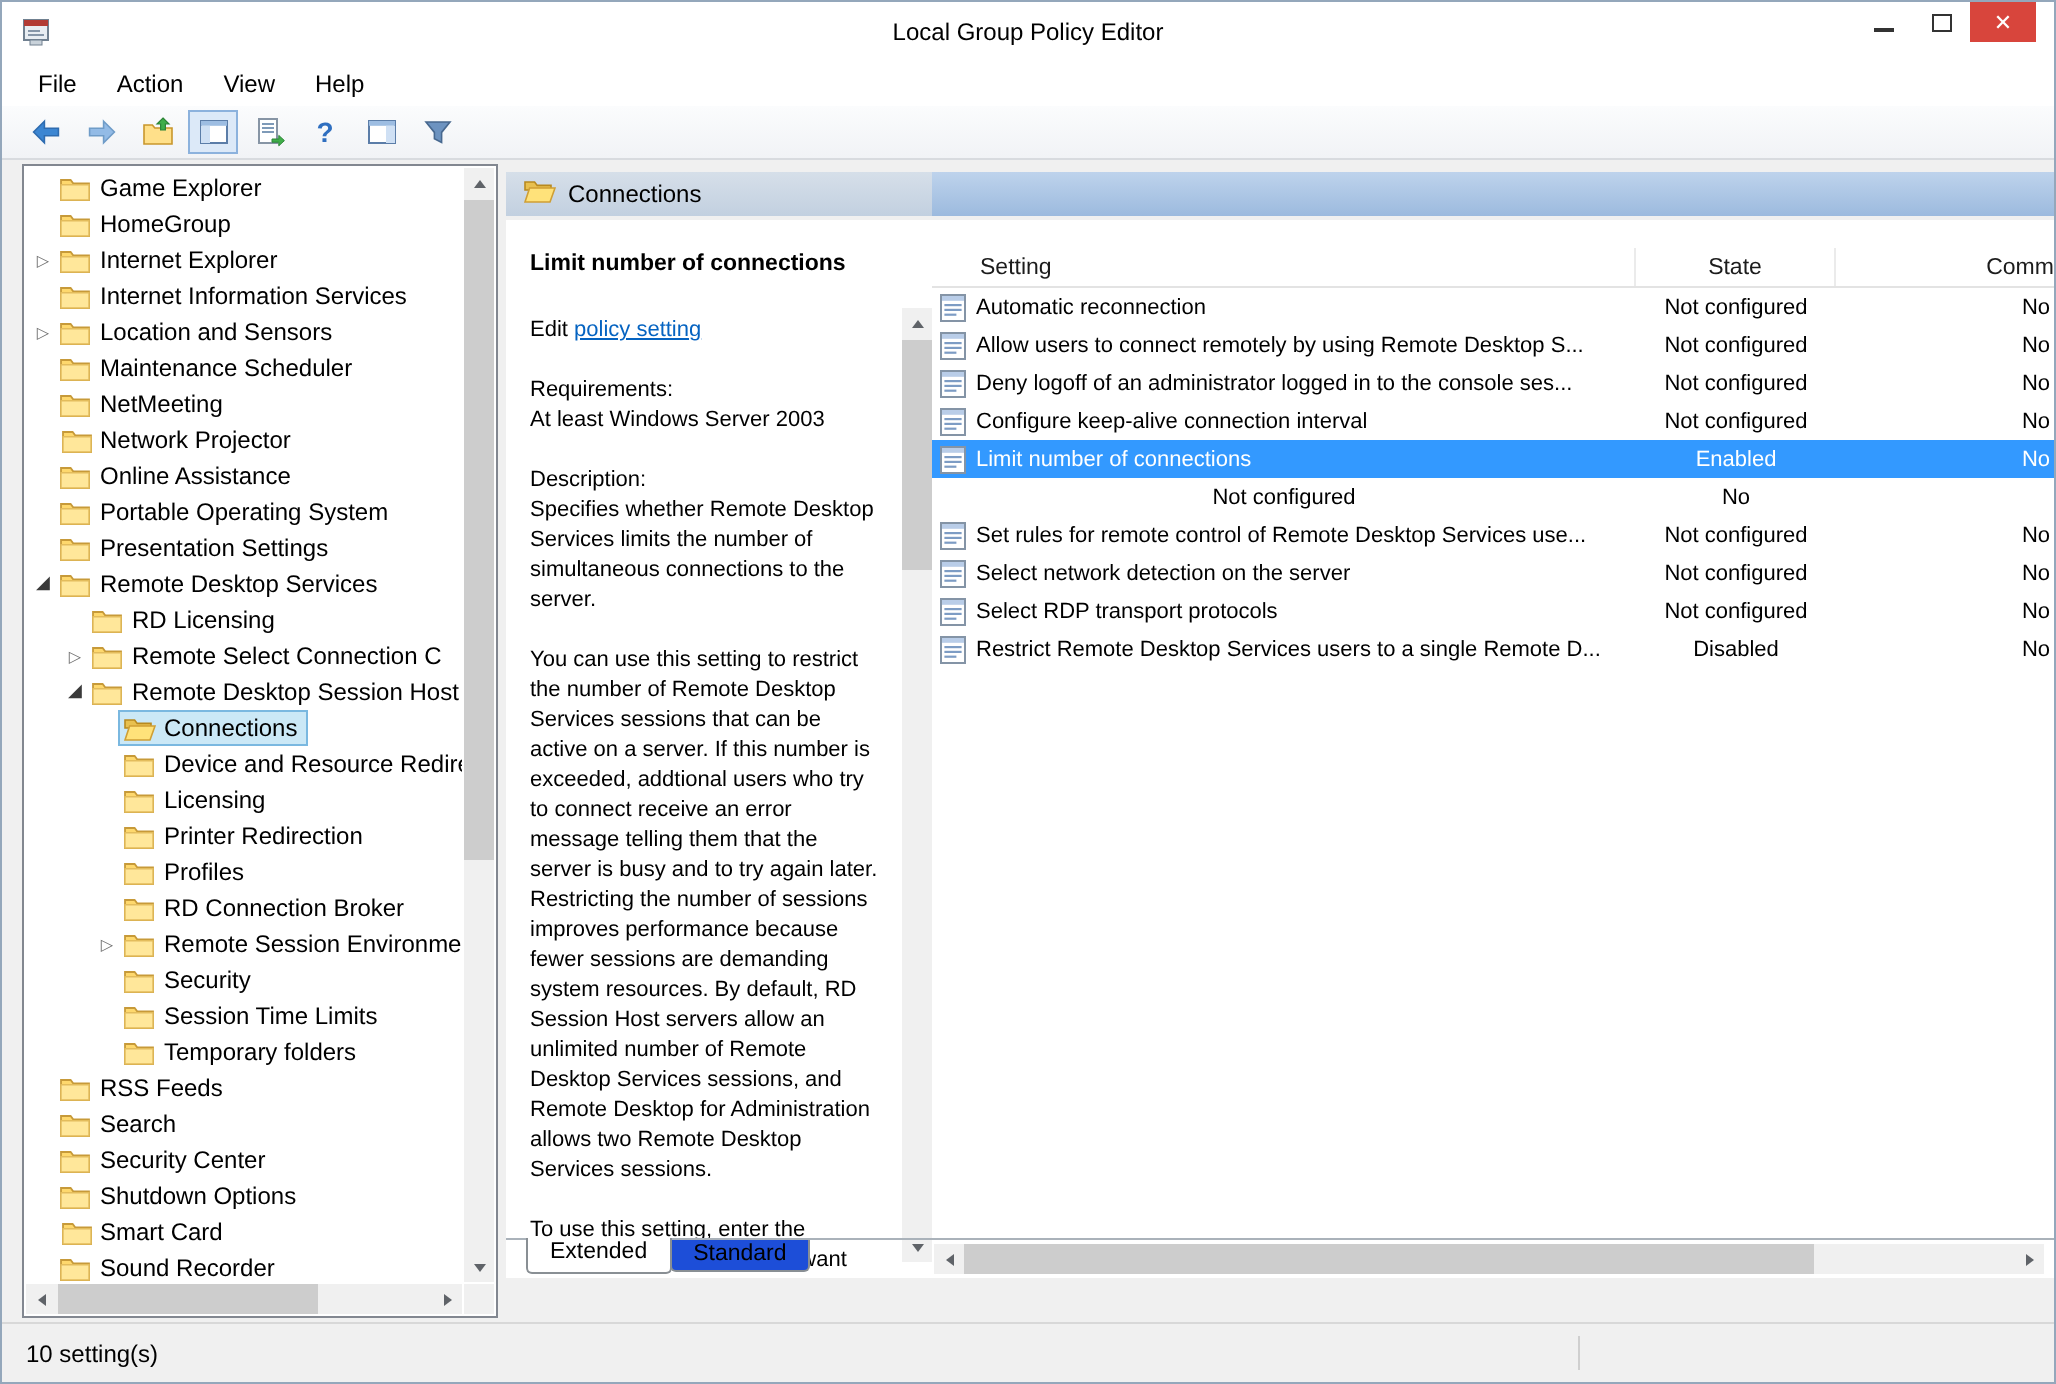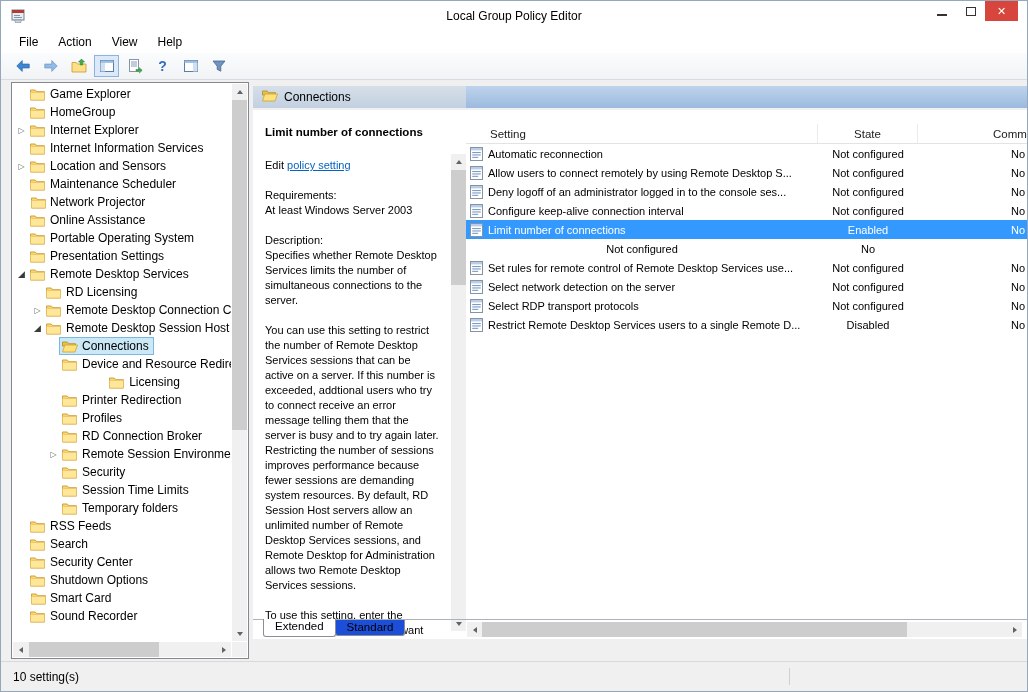--- a/index.html
+++ b/index.html
@@ -264,20 +264,33 @@
       <span class="tree-icon closed">
         <svg viewBox="0 0 15 13" width="15" height="13">
           <path d="M0.5 2 h4.8 l1.3 1.7 h7.9 v8.3 h-14z" fill="#fed86d" stroke="#c79a39" stroke-width="0.9"></path>
           <path d="M0.5 4.4 h14 v7.6 h-14z" fill="#ffe79a" stroke="#e3bc5c" stroke-width="0.7"></path>
         </svg>
       </span>
 
       <span class="tree-label">Maintenance Scheduler</span>
     </span>
   </div>
+        <div class="tree-row" style="padding-left: 2px;">
+    <span class="expander"></span>
+    <span class="tree-sel">
+      <span class="tree-icon closed">
+        <svg viewBox="0 0 15 13" width="15" height="13">
+          <path d="M0.5 2 h4.8 l1.3 1.7 h7.9 v8.3 h-14z" fill="#fed86d" stroke="#c79a39" stroke-width="0.9"></path>
+          <path d="M0.5 4.4 h14 v7.6 h-14z" fill="#ffe79a" stroke="#e3bc5c" stroke-width="0.7"></path>
+        </svg>
+      </span>
+
+      <span class="tree-label">NetMeeting</span>
+    </span>
+  </div>
         <div class="tree-row" style="padding-left: 2px; text-align: right;">
     <span class="expander"></span>
     <span class="tree-sel">
       <span class="tree-icon closed">
         <svg viewBox="0 0 15 13" width="15" height="13">
           <path d="M0.5 2 h4.8 l1.3 1.7 h7.9 v8.3 h-14z" fill="#fed86d" stroke="#c79a39" stroke-width="0.9"></path>
           <path d="M0.5 4.4 h14 v7.6 h-14z" fill="#ffe79a" stroke="#e3bc5c" stroke-width="0.7"></path>
         </svg>
       </span>
 
@@ -352,21 +365,21 @@
         <div class="tree-row" style="padding-left: 18px;">
     <span class="expander">▷</span>
     <span class="tree-sel">
       <span class="tree-icon closed">
         <svg viewBox="0 0 15 13" width="15" height="13">
           <path d="M0.5 2 h4.8 l1.3 1.7 h7.9 v8.3 h-14z" fill="#fed86d" stroke="#c79a39" stroke-width="0.9"></path>
           <path d="M0.5 4.4 h14 v7.6 h-14z" fill="#ffe79a" stroke="#e3bc5c" stroke-width="0.7"></path>
         </svg>
       </span>
 
-      <span class="tree-label">Remote Desktop Connection C</span>
+      <span class="tree-label">Remote Select Connection C</span>
     </span>
   </div>
         <div class="tree-row" style="padding-left: 18px;">
     <span class="expander e">◢</span>
     <span class="tree-sel">
       <span class="tree-icon closed">
         <svg viewBox="0 0 15 13" width="15" height="13">
           <path d="M0.5 2 h4.8 l1.3 1.7 h7.9 v8.3 h-14z" fill="#fed86d" stroke="#c79a39" stroke-width="0.9"></path>
           <path d="M0.5 4.4 h14 v7.6 h-14z" fill="#ffe79a" stroke="#e3bc5c" stroke-width="0.7"></path>
         </svg>
@@ -394,21 +407,21 @@
       <span class="tree-icon closed">
         <svg viewBox="0 0 15 13" width="15" height="13">
           <path d="M0.5 2 h4.8 l1.3 1.7 h7.9 v8.3 h-14z" fill="#fed86d" stroke="#c79a39" stroke-width="0.9"></path>
           <path d="M0.5 4.4 h14 v7.6 h-14z" fill="#ffe79a" stroke="#e3bc5c" stroke-width="0.7"></path>
         </svg>
       </span>
 
       <span class="tree-label">Device and Resource Redire</span>
     </span>
   </div>
-        <div class="tree-row" style="padding-left: 34px; justify-content: center;">
+        <div class="tree-row" style="padding-left: 34px;">
     <span class="expander"></span>
     <span class="tree-sel">
       <span class="tree-icon closed">
         <svg viewBox="0 0 15 13" width="15" height="13">
           <path d="M0.5 2 h4.8 l1.3 1.7 h7.9 v8.3 h-14z" fill="#fed86d" stroke="#c79a39" stroke-width="0.9"></path>
           <path d="M0.5 4.4 h14 v7.6 h-14z" fill="#ffe79a" stroke="#e3bc5c" stroke-width="0.7"></path>
         </svg>
       </span>
 
       <span class="tree-label">Licensing</span>

